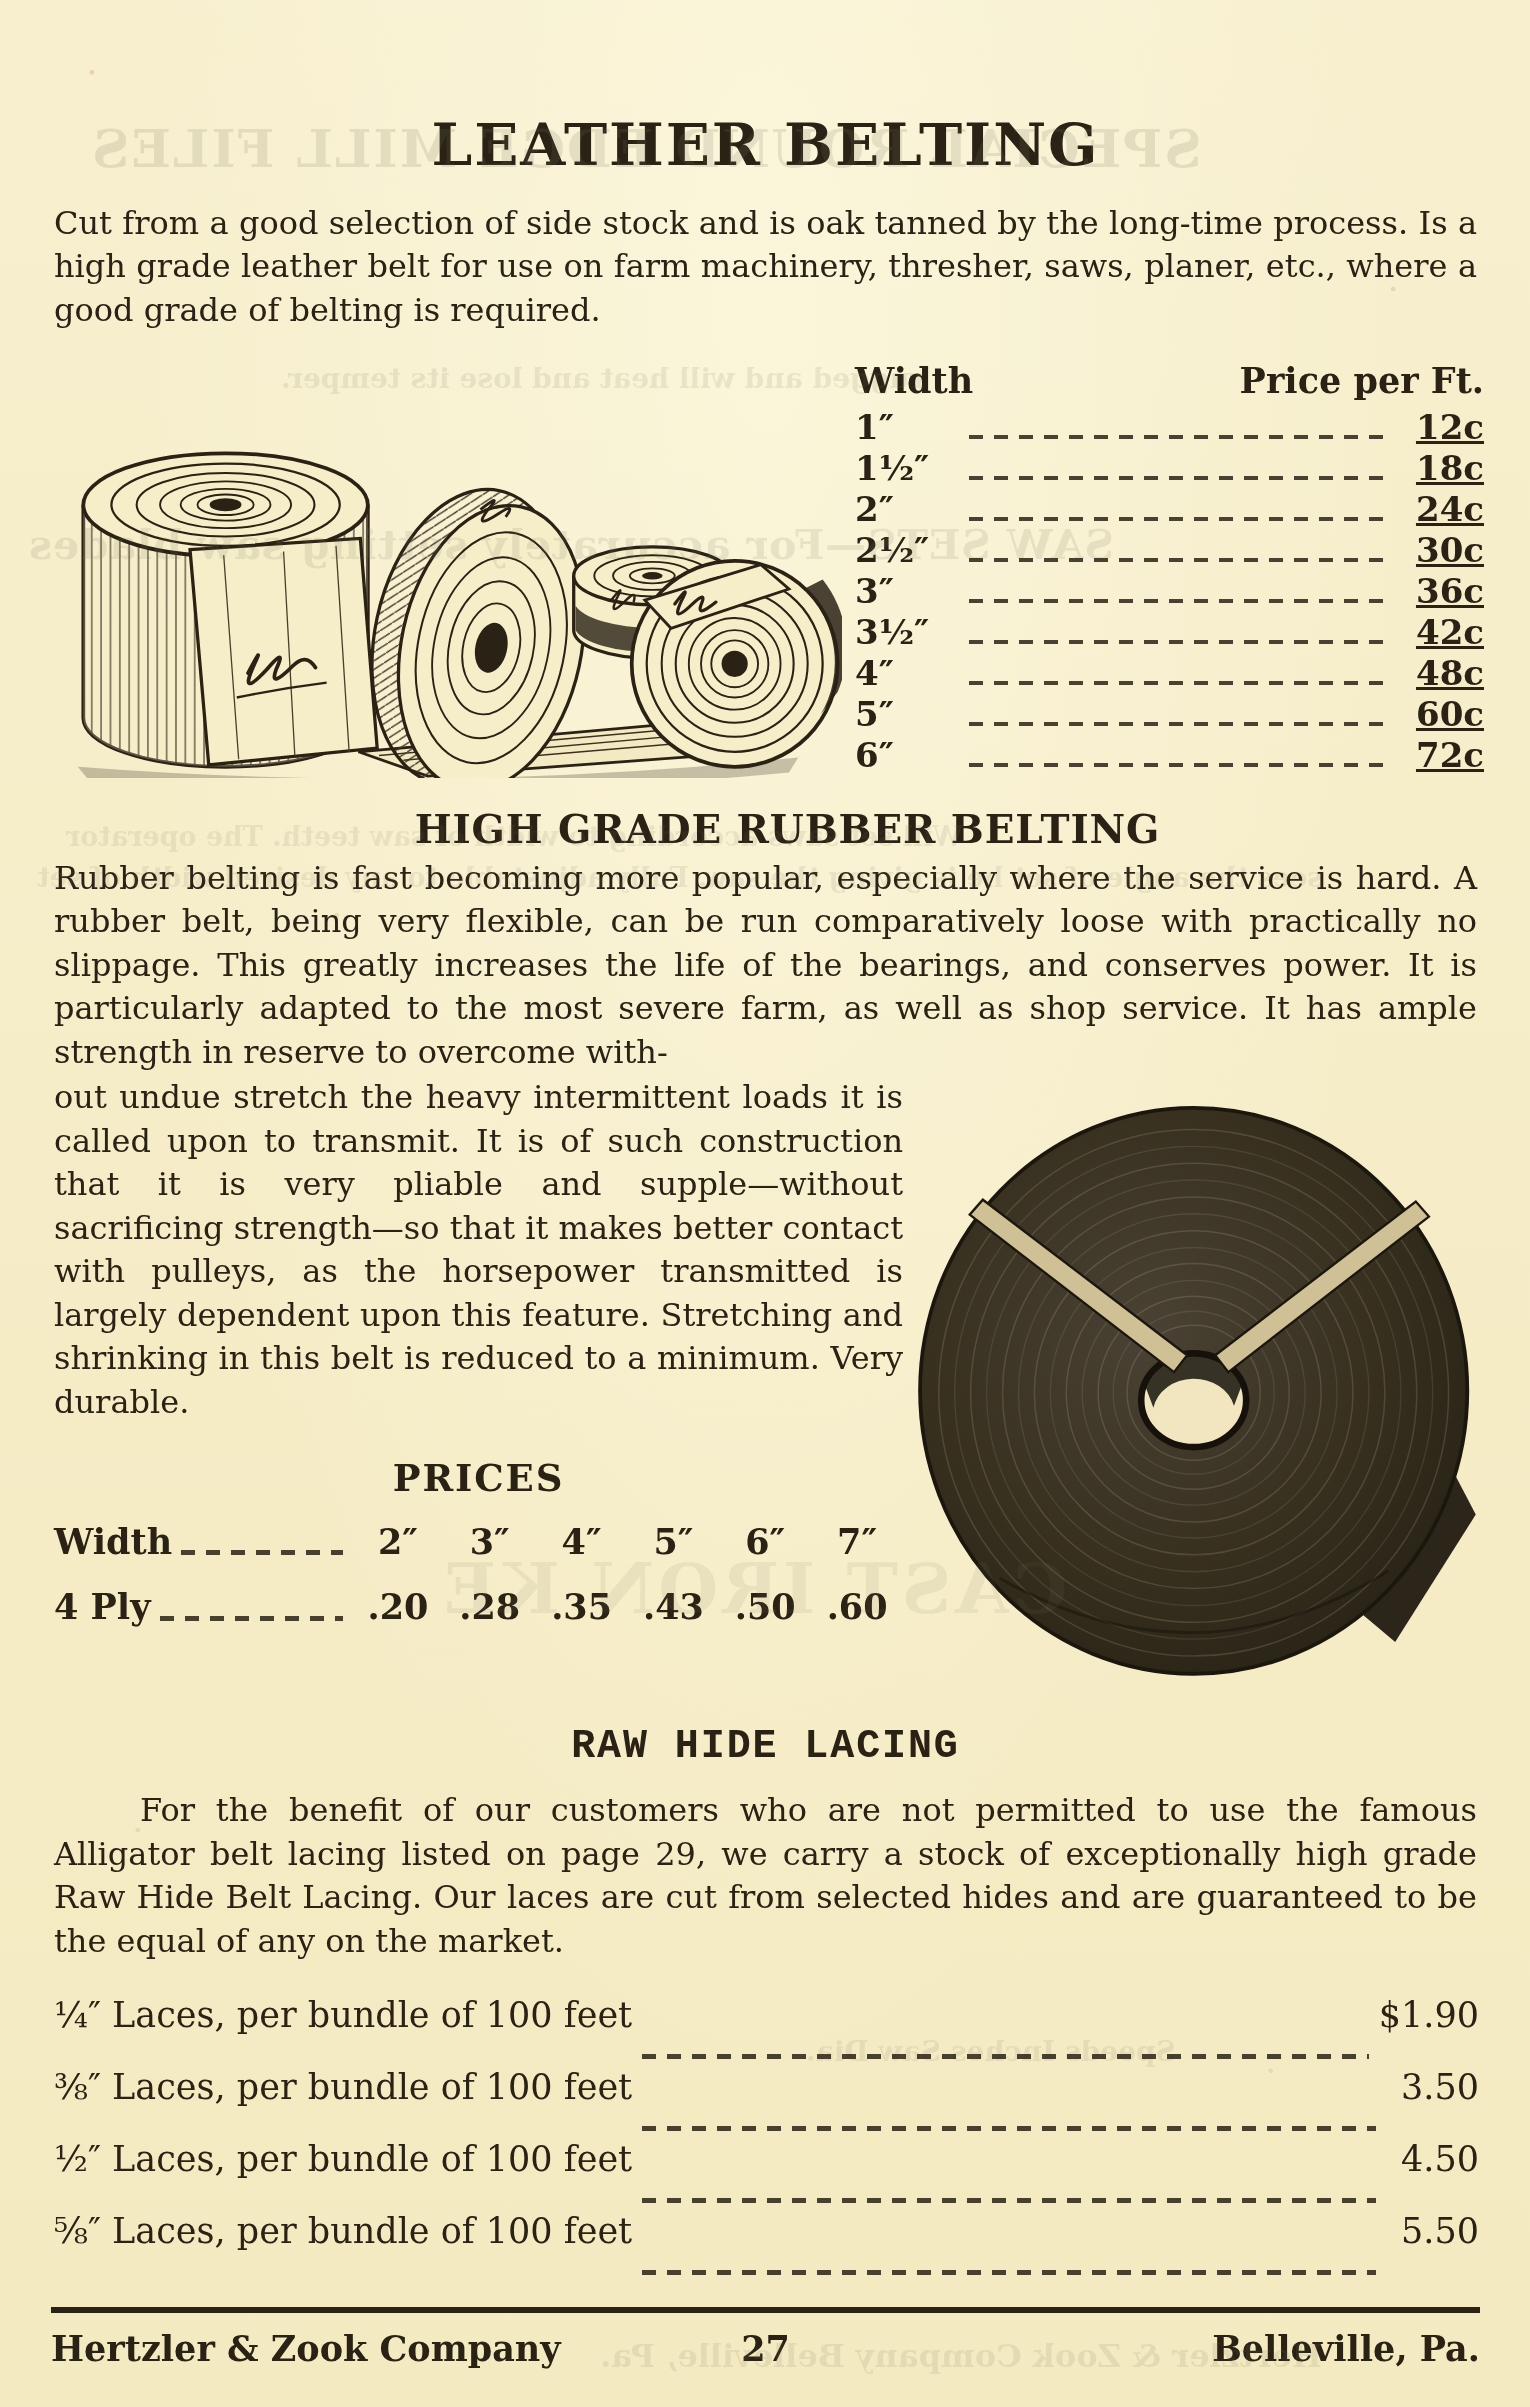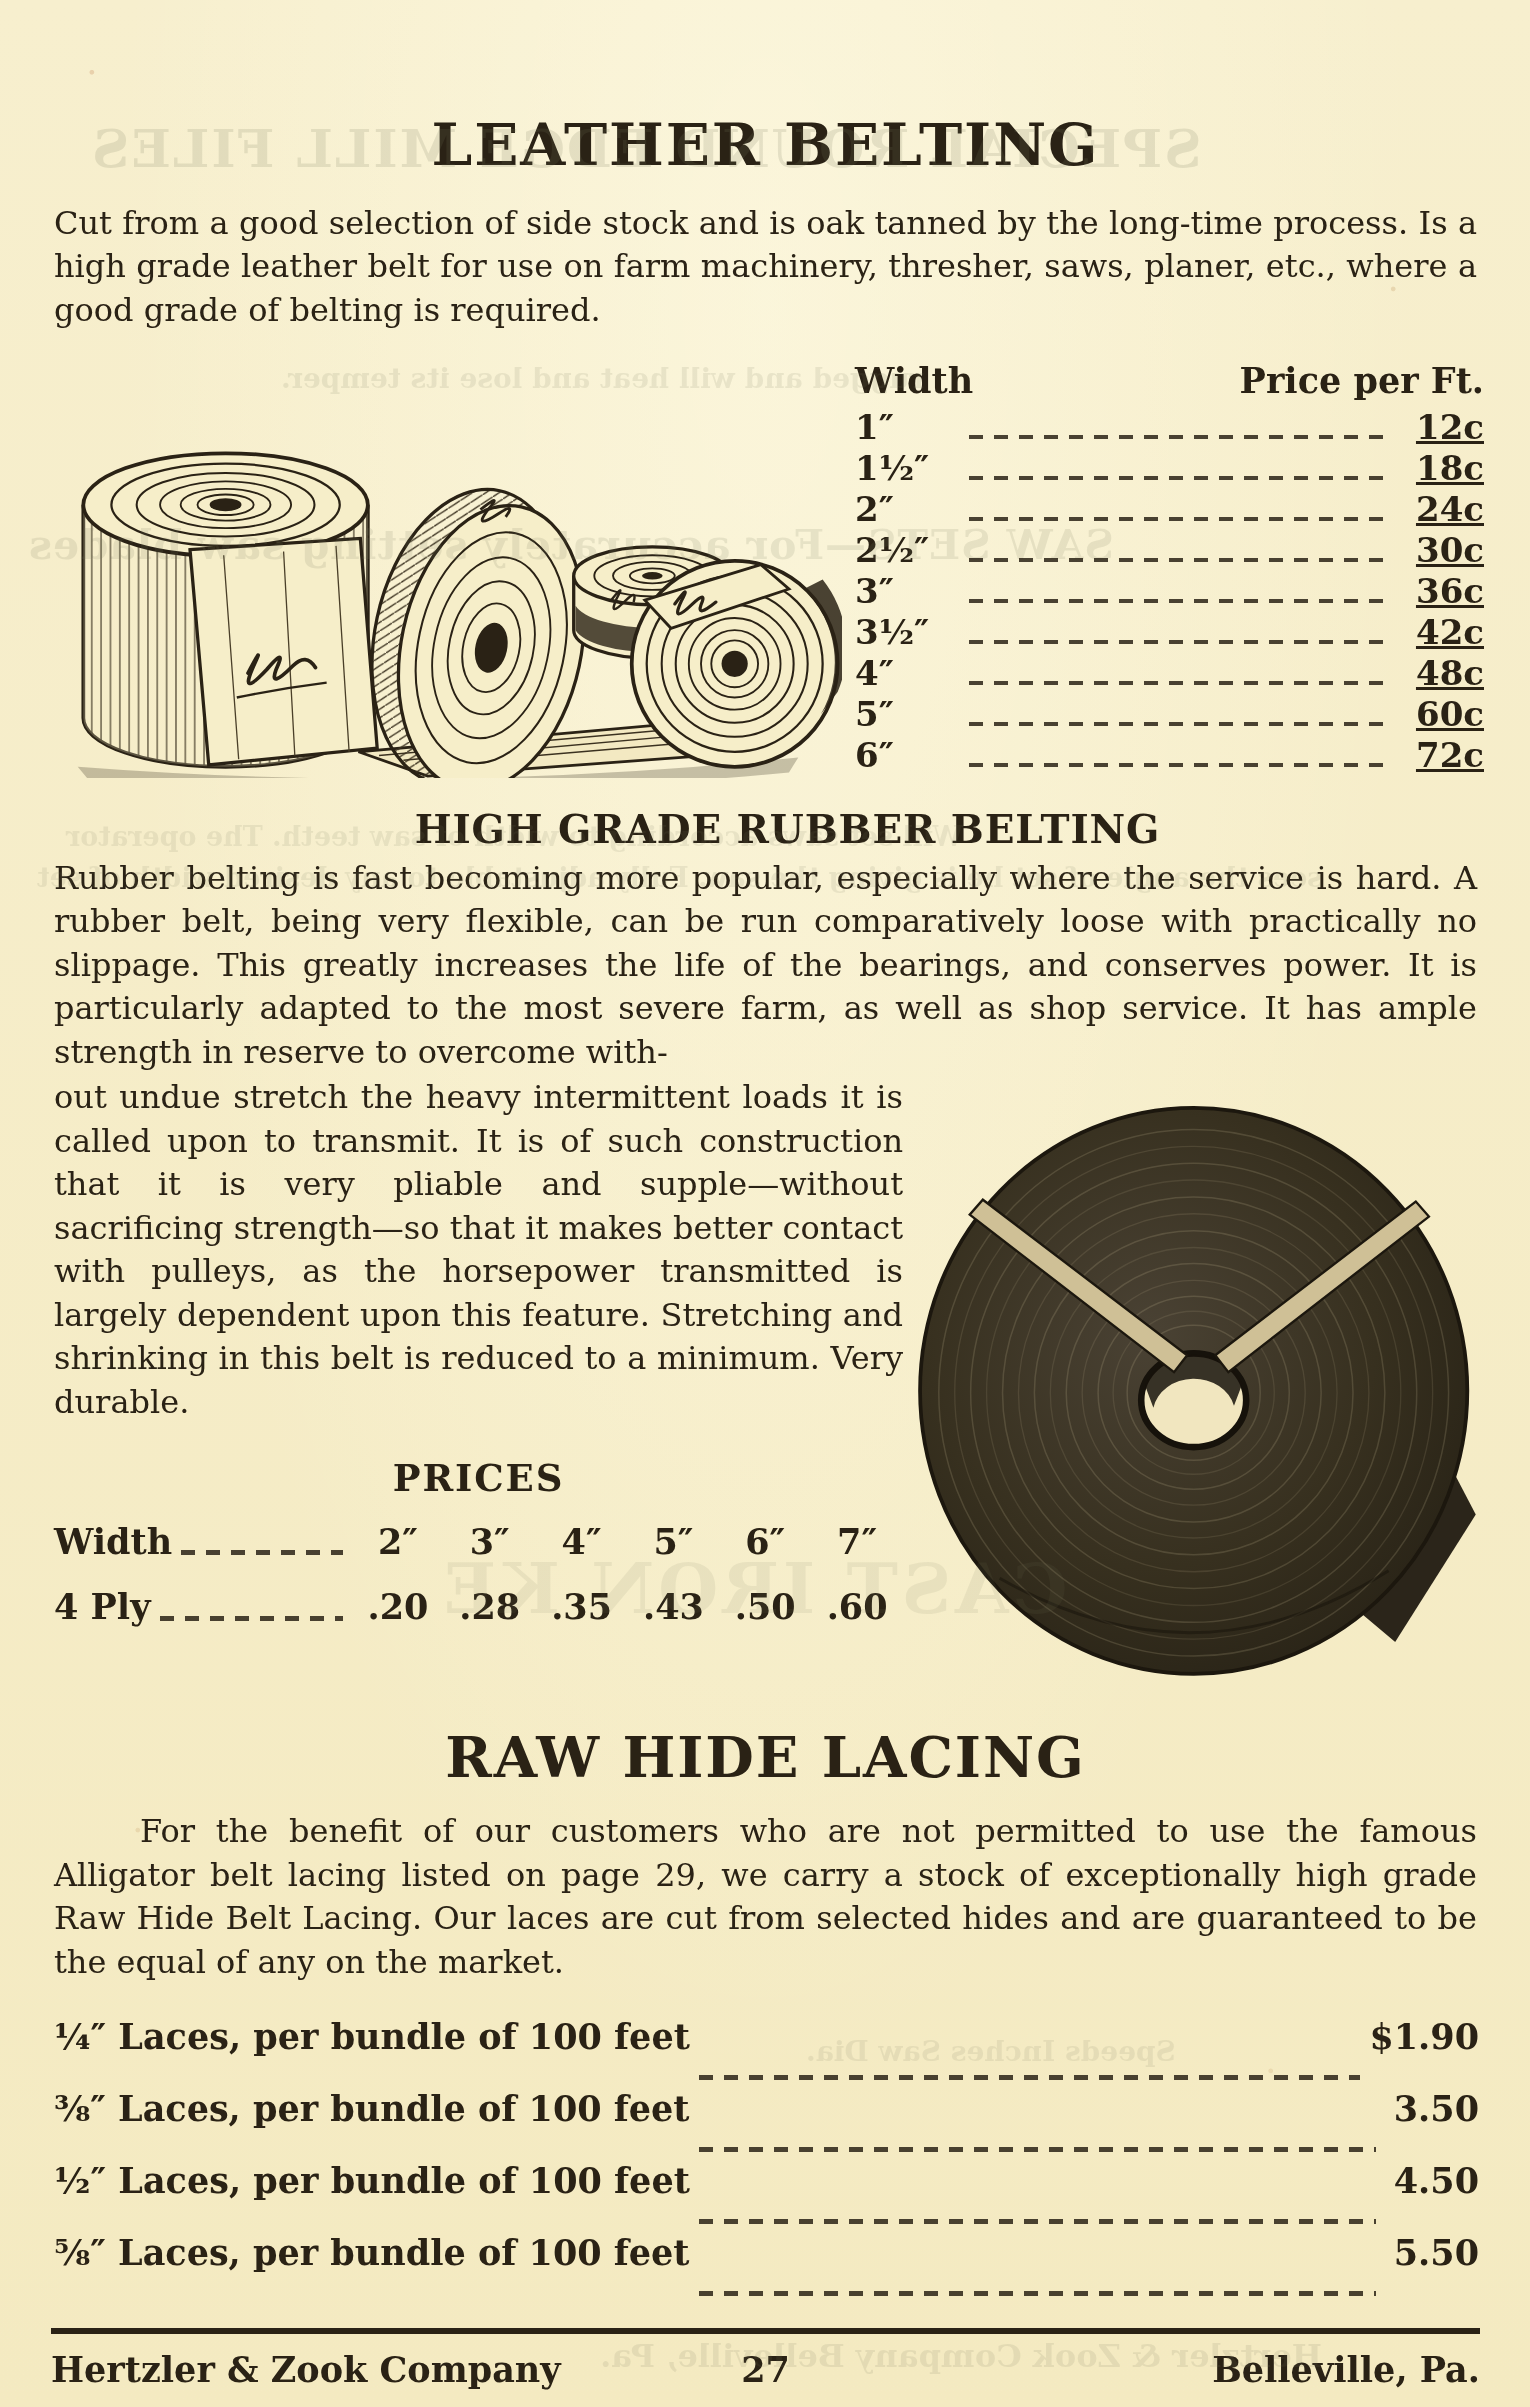--- a/index.html
+++ b/index.html
@@ -99,27 +99,27 @@
     font-size:35px;font-weight:700;
     margin-top:7.5px;height:58px;
   }
   .grid-label{display:flex;align-items:baseline;width:298px;flex:none;}
   .grid-label .leader{margin-bottom:6.6px;}
   .grid-vals{flex:1;display:grid;grid-template-columns:repeat(6,1fr);}
   .grid-vals span{text-align:center;}
   .rubber-art{flex:1;margin-top:15px;height:596px;}
   .lacing-title{
     margin:37px 16px 0;text-align:center;
-    font-size:56px;font-weight:700;letter-spacing:1.9px;
+    font-size:40px;font-weight:700;letter-spacing:1.9px;font-family:Liberation Mono, monospace;
   }
   .lacing-para{margin:20px 54px 0;text-indent:86px;}
   .lacing-list{margin:32px 52px 0 54px;}
   .lace-row{
     display:flex;align-items:baseline;
-    font-size:35px;font-weight:700;
+    font-size:35px;font-weight:400;
     height:72px;
   }
   .lace-price{min-width:94px;text-align:right;}
   .footer{
     margin:24px 51px 0;
     border-top:6.6px solid var(--ink);
     padding-top:15px;
     display:flex;align-items:baseline;
     font-size:35px;font-weight:700;
   }

